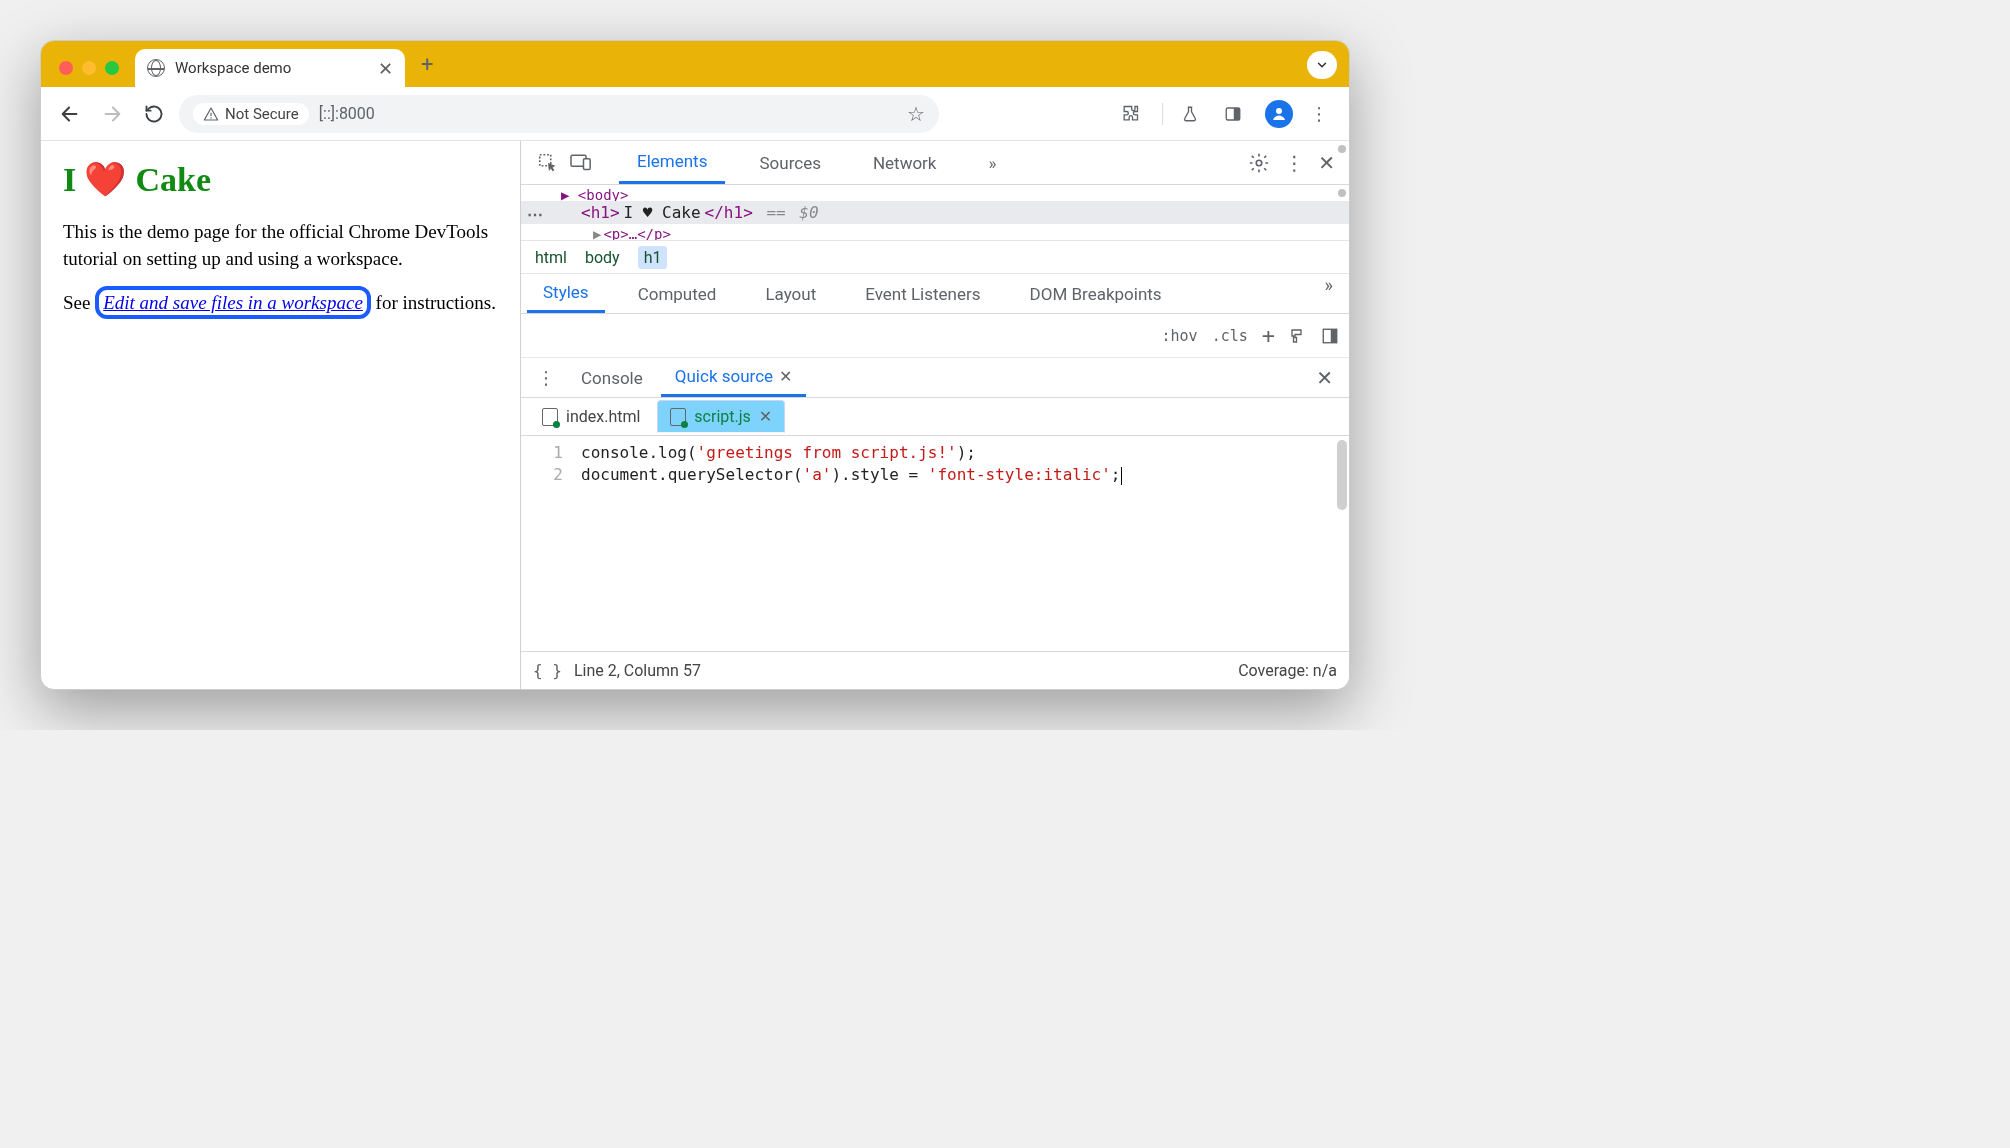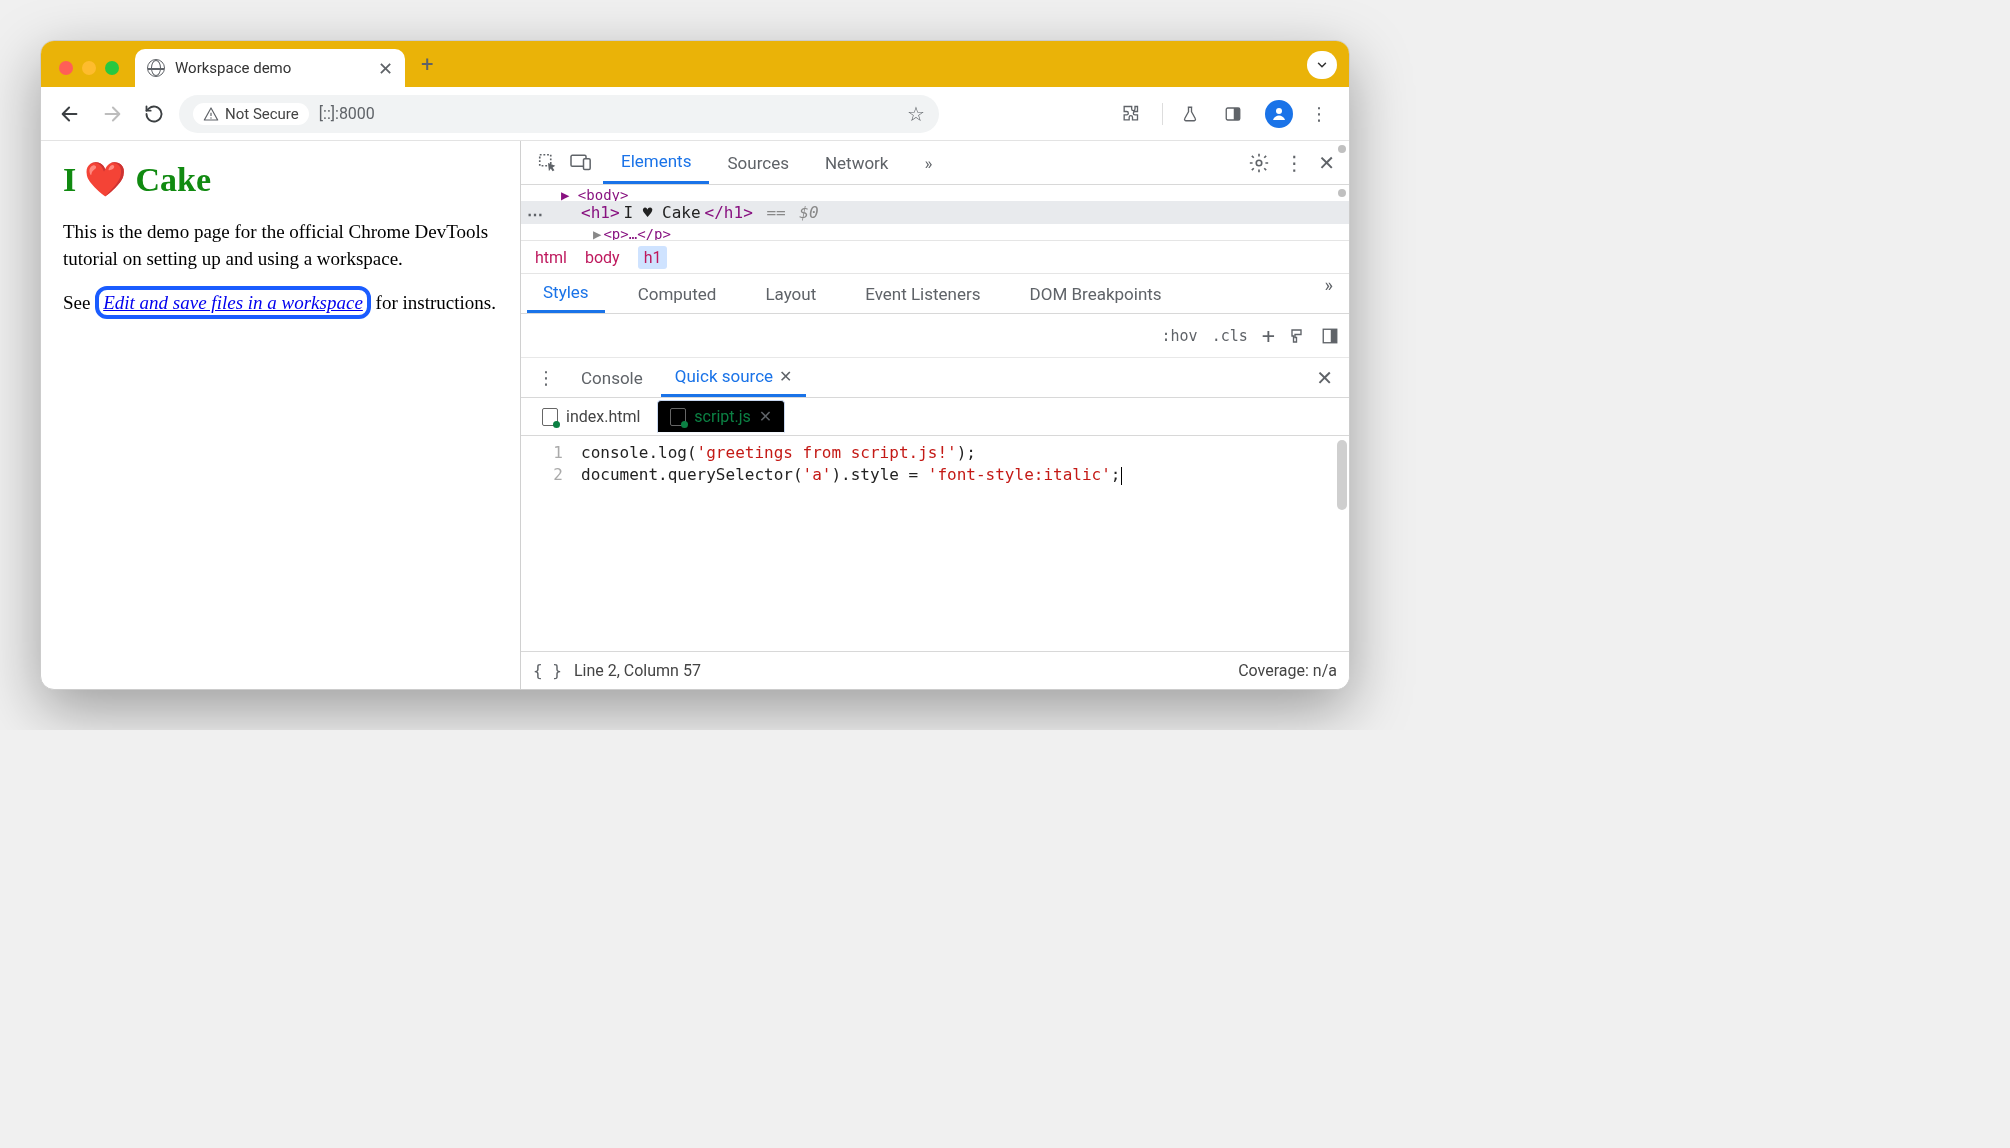--- a/index.html
+++ b/index.html
@@ -63,61 +63,61 @@
   .avatar { width:28px;height:28px;border-radius:50%;background:#1a73e8;display:flex;align-items:center;justify-content:center;color:#fff;font-size:15px;}
   
   .content { display:flex; height:548px; }
   .page { width:479px; padding:18px 22px; font-family: Georgia, 'Times New Roman', serif; color:#000; }
   .page h1 { font-size:34px; font-weight:bold; color:#118a11; margin-bottom:20px; font-family:Georgia,serif;}
   .page p { font-size:19px; line-height:1.4; margin-bottom:18px;}
   .page a { color:#0000ee; text-decoration:underline; font-style:italic;}
   .link-hl { border:4px solid #1a5cff; border-radius:12px; padding:2px 4px; display:inline; }
   
   .devtools { flex:1; border-left:1px solid #d0d0d0; display:flex; flex-direction:column; background:#fff; font-size:16px; color:#333; position:relative;}
-  .dt-tabs { height:44px; display:flex; align-items:center; gap:0; border-bottom:1px solid #d8d8d8; padding:0 6px;}
+  .dt-tabs { height:44px; display:flex; align-items:center; gap:16px; border-bottom:1px solid #d8d8d8; padding:0 6px;}
   .dt-tab { padding:0 18px; height:100%; display:flex; align-items:center; color:#5f6368; font-size:17px; cursor:pointer; gap:6px;}
   .dt-tab.active { color:#1a73e8; border-bottom:3px solid #1a73e8;}
   .dt-icons-left { display:flex; gap:10px; padding:0 10px;}
   .dt-right { margin-left:auto; display:flex; gap:14px; align-items:center; padding-right:8px;}
   .gear,.dots3,.dt-close{ color:#5f6368;font-size:20px;cursor:pointer;}
   
   .dom-panel { position:relative; background:#fff; }
   .dom-row { font-family: Menlo, Consolas, monospace; font-size:16px; padding:2px 0 2px 60px; white-space:pre;}
   .dom-row.body-tag{ color:#881280; padding-left:40px; font-size:14px; height:16px; overflow:hidden;}
   .dom-row.sel { background:#e8eaed; display:flex; align-items:center; gap:4px;}
   .dom-row.next { padding-left:72px; color:#881280; height:16px; overflow:hidden; font-size:14px;}
   .tri { color:#888; margin-right:2px;}
   .tag { color:#881280;}
   .txt { color:#222;}
   .eq { color:#888; font-family:Menlo,monospace;}
   .dots-badge { position:absolute; left:6px; top:20px; color:#5f6368; font-weight:bold; letter-spacing:1px;}
   
   .bc { height:34px; border-top:1px solid #e5e5e5; border-bottom:1px solid #e5e5e5; display:flex; align-items:center; gap:18px; padding:0 14px; font-size:16px;}
-  .bc span { color:#be185d; cursor:pointer;}
+  .bc span { color:#14532d; cursor:pointer;}
   .bc span.sel { background:#cfe3ff; padding:2px 6px; border-radius:3px;}
   
   .sub-tabs { height:40px; display:flex; align-items:flex-start; gap:17px; border-bottom:1px solid #d8d8d8; padding:0 6px;}
   .sub-tab { padding:0 16px; height:100%; display:flex; align-items:center; color:#5f6368; font-size:17px; cursor:pointer;}
   .sub-tab.active { color:#1a73e8; border-bottom:3px solid #1a73e8;}
   .sub-more { margin-left:auto; padding:0 10px; color:#5f6368; font-size:18px; cursor:pointer;}
   
   .filter-row { height:44px; display:flex; align-items:center; gap:12px; padding:0 10px; border-bottom:1px solid #e8e8e8;}
   .filter-input { flex:1; max-width:480px; height:32px; border:1px solid #ccc; border-radius:4px; padding:0 10px; font-size:15px; color:#777;}
   .fr { display:flex; gap:14px; align-items:center; margin-left:auto; font-family:Menlo,monospace; font-size:15px; color:#5f6368;}
   .fr span{cursor:pointer;}
   
   .drawer-tabs { height:40px; border-bottom:1px solid #d8d8d8; display:flex; align-items:center; padding:0 8px; gap:4px;}
   .drawer-tab { padding:0 14px; height:100%; display:flex; align-items:center; gap:6px; color:#5f6368; font-size:17px; cursor:pointer;}
   .drawer-tab.active { color:#1a73e8; border-bottom:3px solid #1a73e8;}
   .drawer-x { font-size:16px; color:#5f6368; cursor:pointer;}
   .drawer-close { margin-left:auto; font-size:20px; color:#5f6368; padding-right:8px; cursor:pointer;}
   
   .file-tabs { height:38px; display:flex; align-items:center; padding:0 8px; gap:4px; border-bottom:1px solid #d8d8d8;}
   .file-tab { padding:6px 12px; display:flex; align-items:center; gap:8px; font-size:16px; color:#444; border:1px solid transparent; cursor:pointer;}
-  .file-tab.active { background:#000000; border:1px solid #c8d7f0; border-bottom:1px solid #f3f7fd; border-radius:4px 4px 0 0;}
+  .file-tab.active { background:#7dd3fc; border:1px solid #c8d7f0; border-bottom:1px solid #f3f7fd; border-radius:4px 4px 0 0;}
   .file-icon { width:16px;height:18px;border:1.5px solid #666;border-radius:2px;position:relative;}
   .file-icon.mod::after{content:"";position:absolute;width:7px;height:7px;background:#0b8043;border-radius:50%;right:-3px;bottom:-3px;}
   .file-name.mod { color:#0b8043;}
   
   .editor { display:flex; flex:1; font-family:Menlo, Consolas, monospace; font-size:16px; background:#fff; position:relative;}
   .gutter { width:52px; text-align:right; padding:6px 10px 0 0; color:#aaa; user-select:none;}
   .gutter div{ height:22px; line-height:22px;}
   .code { padding:6px 0 0 8px;}
   .code .ln { height:22px; line-height:22px; white-space:pre;}
   .tok-fn { color:#222;}

